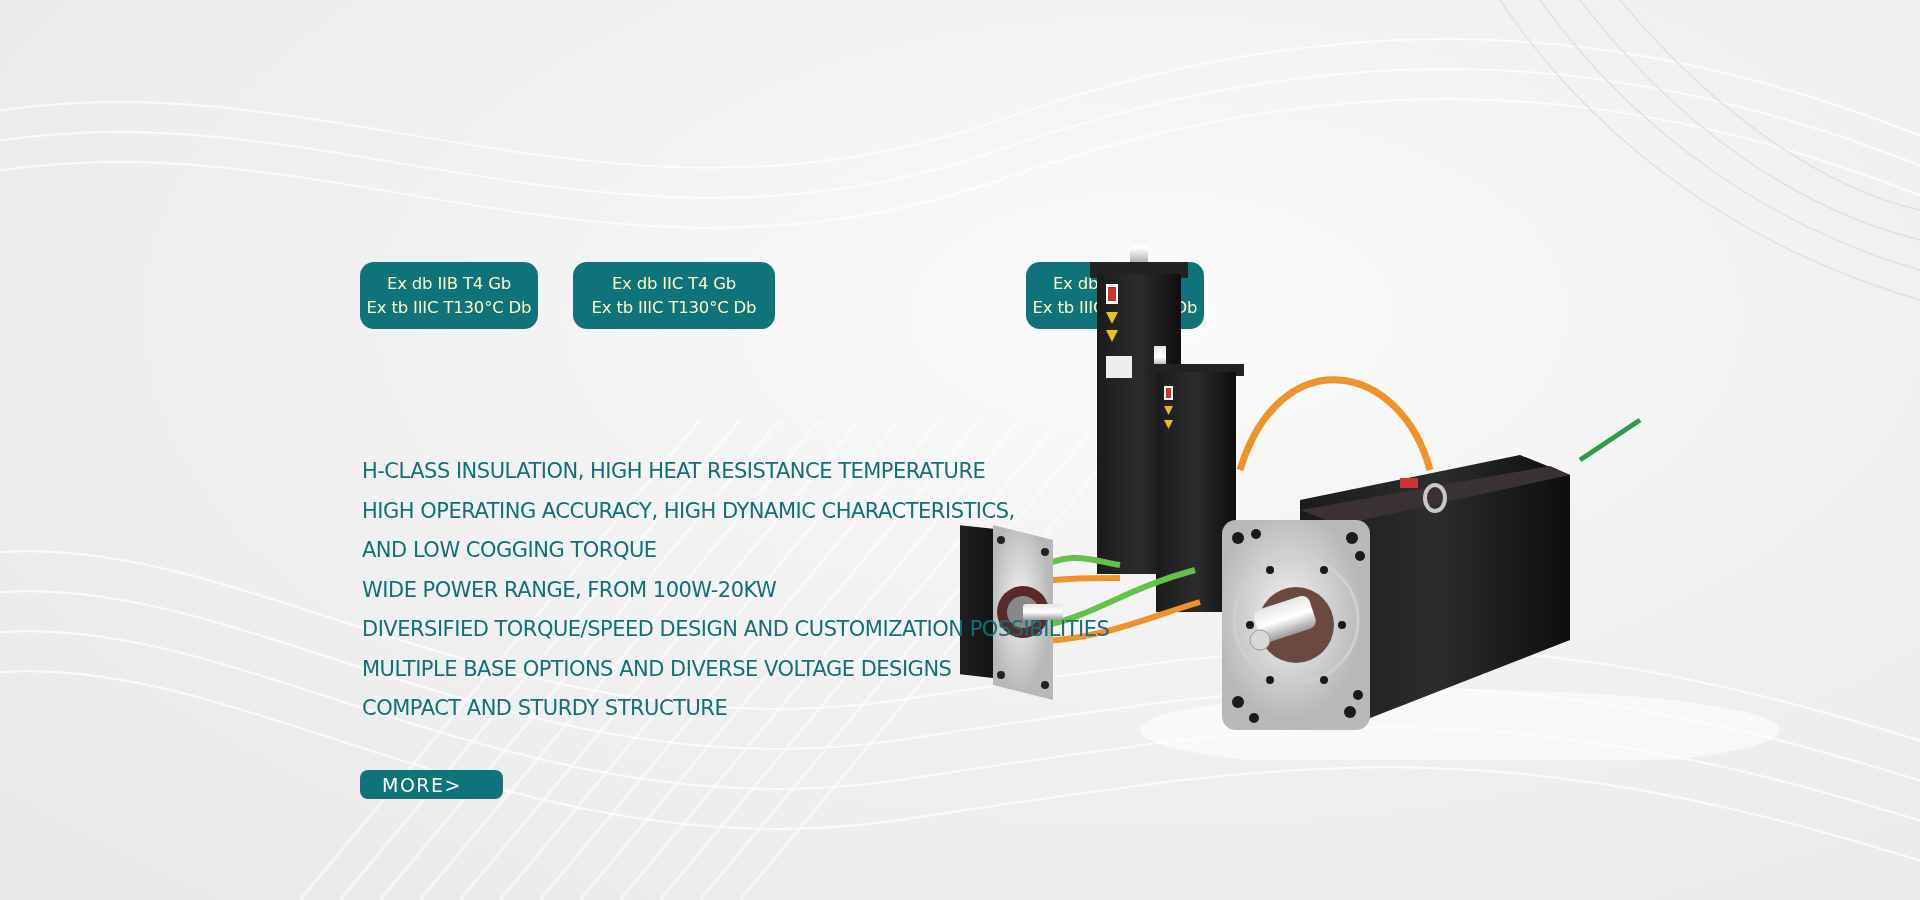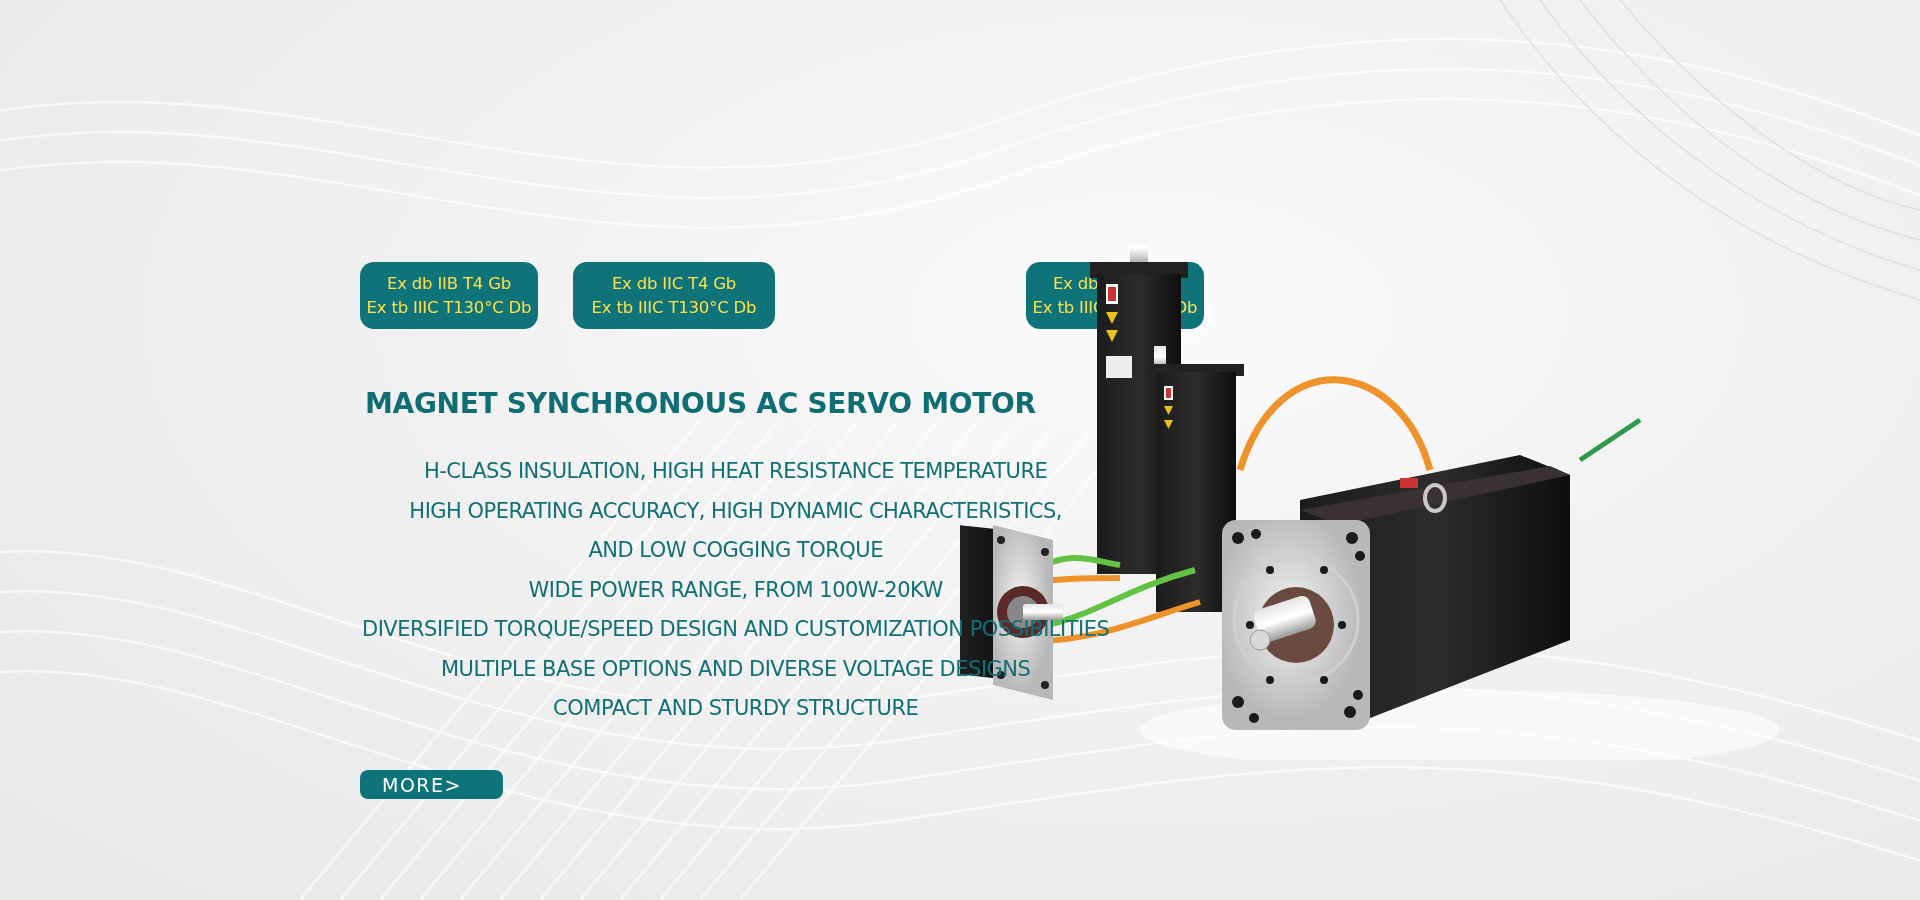--- a/index.html
+++ b/index.html
@@ -1,27 +1,27 @@
 <!DOCTYPE html>
 <html><head>
 <meta charset="utf-8">
 <style>
   html,body{margin:0;padding:0;}
   body{width:1920px;height:900px;overflow:hidden;position:relative;
     font-family:"Liberation Sans","DejaVu Sans",sans-serif;
     background:radial-gradient(ellipse at 60% 35%, #fbfbfb 0%, #f1f1f1 45%, #e8e8e8 100%);}
   .bg-lines{position:absolute;inset:0;pointer-events:none;}
   .hero{position:absolute;inset:0;}
-  .badge{position:absolute;top:262px;height:67px;border-radius:14px;background:#0f737a;color:#fde047;
+  .badge{position:absolute;top:262px;height:67px;border-radius:14px;background:#0f737a;color:#fef9c3;
     display:flex;flex-direction:column;align-items:center;justify-content:center;font-size:16.5px;line-height:24px;
     font-family:"DejaVu Sans",sans-serif;letter-spacing:-0.2px;}
   .title{position:absolute;left:365px;top:348px;color:#0f6e74;font-family:"DejaVu Sans",sans-serif;font-weight:bold;
     font-size:28px;line-height:37px;letter-spacing:-0.3px;margin:0;}
   .features{position:absolute;left:362px;top:452px;margin:0;padding:0;list-style:none;}
-  .features li{color:#116f76;font-family:"DejaVu Sans",sans-serif;font-size:21px;line-height:39.5px;letter-spacing:-0.5px;white-space:nowrap;text-align:center;}
+  .features li{color:#116f76;font-family:"DejaVu Sans",sans-serif;font-size:21px;line-height:39.5px;letter-spacing:-0.5px;white-space:nowrap;}
   .more{position:absolute;left:360px;top:770px;width:143px;height:29px;border-radius:8px;background:#0f737a;color:#fff;
     border:none;font-family:"DejaVu Sans",sans-serif;font-size:19px;letter-spacing:1.5px;text-align:left;padding:0 0 0 22px;cursor:pointer;}
   .product{position:absolute;left:960px;top:240px;width:820px;height:520px;}
 </style>
 </head>
 <body>
 
 <svg class="bg-lines" width="1920" height="900" viewBox="0 0 1920 900">
   <g fill="none" stroke="#ffffff" stroke-width="2" opacity="0.75">
     <path d="M-50 120 C 300 40, 600 260, 1000 120 S 1700 40, 1980 160"></path>
@@ -152,21 +152,20 @@
         <circle cx="364" cy="440" r="4"></circle>
       <circle cx="290" cy="385" r="4"></circle>
         <circle cx="382" cy="385" r="4"></circle>
     </g>
     <ellipse cx="475" cy="258" rx="10" ry="13" fill="none" stroke="#c8c8c8" stroke-width="4"></ellipse>
     <rect x="440" y="238" width="18" height="10" fill="#c33"></rect>
   </svg>
 
   <h1 class="title">
     <br>
-    <span>MAGNET SYNCHRONOUS AC SERVO MOTOR</span>
   </h1>
 
   <ul class="features">
     <li>H-CLASS INSULATION, HIGH HEAT RESISTANCE TEMPERATURE</li>
     <li>HIGH OPERATING ACCURACY, HIGH DYNAMIC CHARACTERISTICS,</li>
     <li>AND LOW COGGING TORQUE</li>
     <li>WIDE POWER RANGE, FROM 100W-20KW</li>
     <li>DIVERSIFIED TORQUE/SPEED DESIGN AND CUSTOMIZATION POSSIBILITIES</li>
     <li>MULTIPLE BASE OPTIONS AND DIVERSE VOLTAGE DESIGNS</li>
     <li>COMPACT AND STURDY STRUCTURE</li>

